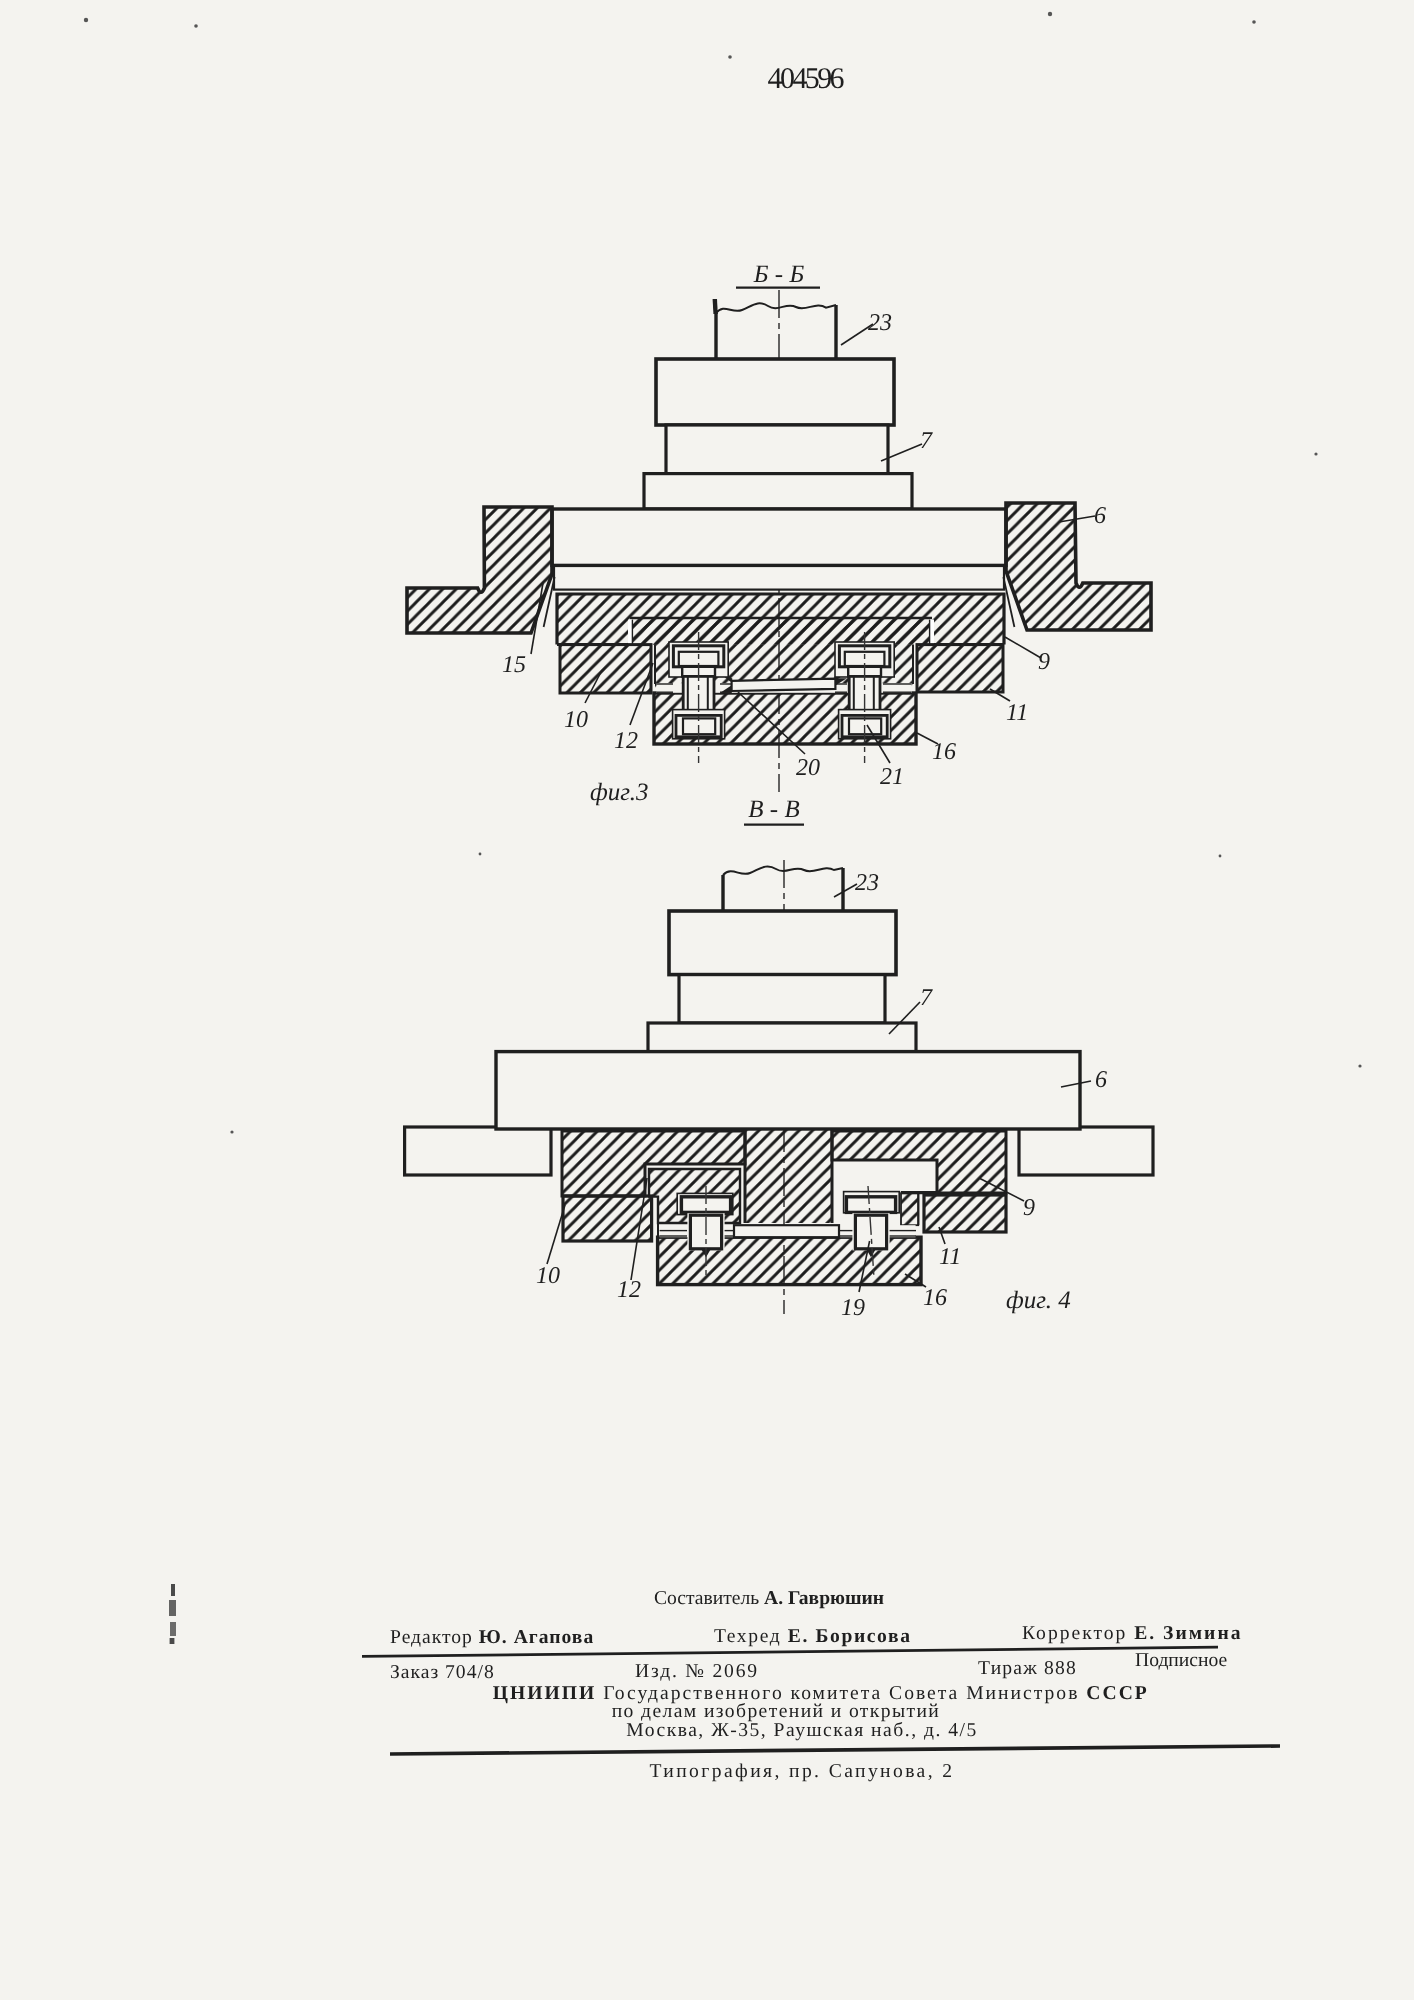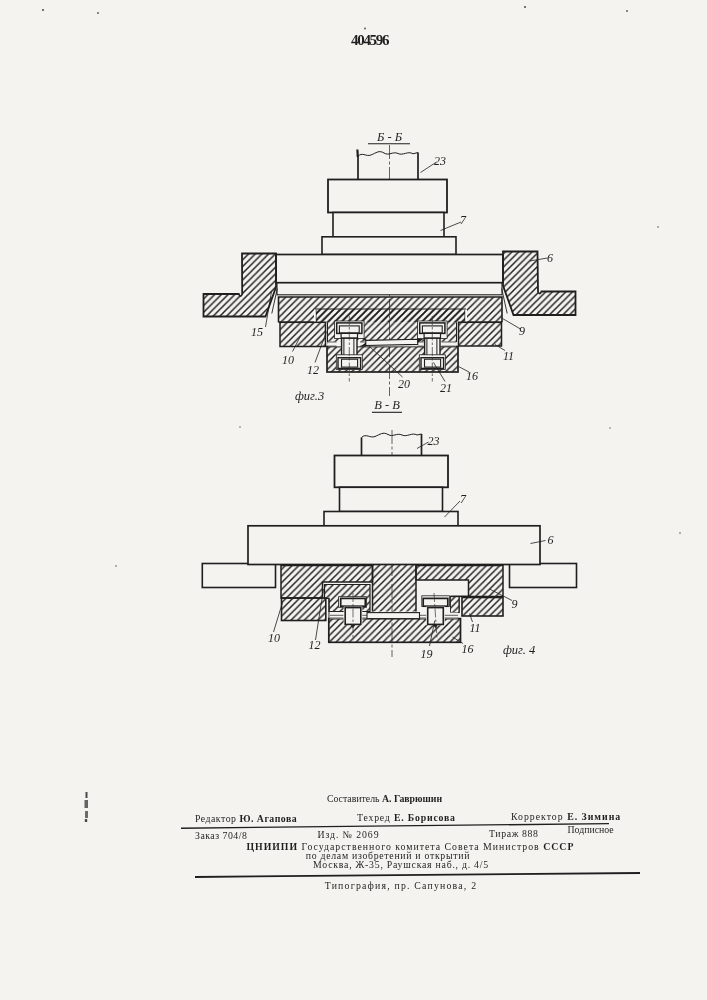--- a/index.html
+++ b/index.html
@@ -1,17 +1,17 @@
 <!DOCTYPE html>
 <html><head>
 <meta charset="utf-8">
 <style>
 html,body{margin:0;padding:0;width:707px;height:1000px;background:#f4f3ef;overflow:hidden;}
 #page{position:relative;width:707px;height:1000px;font-family:"Liberation Serif",serif;}
-#num{position:absolute;left:351px;top:31.5px;width:70px;text-align:left;font-size:15px;font-weight:bold;letter-spacing:-1.3px;color:#1f1f1f;}
+#num{position:absolute;left:351px;top:31.5px;width:70px;text-align:right;font-size:15px;font-weight:normal;letter-spacing:-1.3px;color:#1f1f1f;}
 </style>
 </head>
 <body>
 <div id="page">
 
 <div id="num">404596</div>
 
 <svg width="707" height="1000" viewBox="0 0 707 1000" xmlns="http://www.w3.org/2000/svg" style="position:absolute;top:0;left:0">
 <defs>
 <pattern id="h" patternUnits="userSpaceOnUse" width="6.7" height="6.7">

